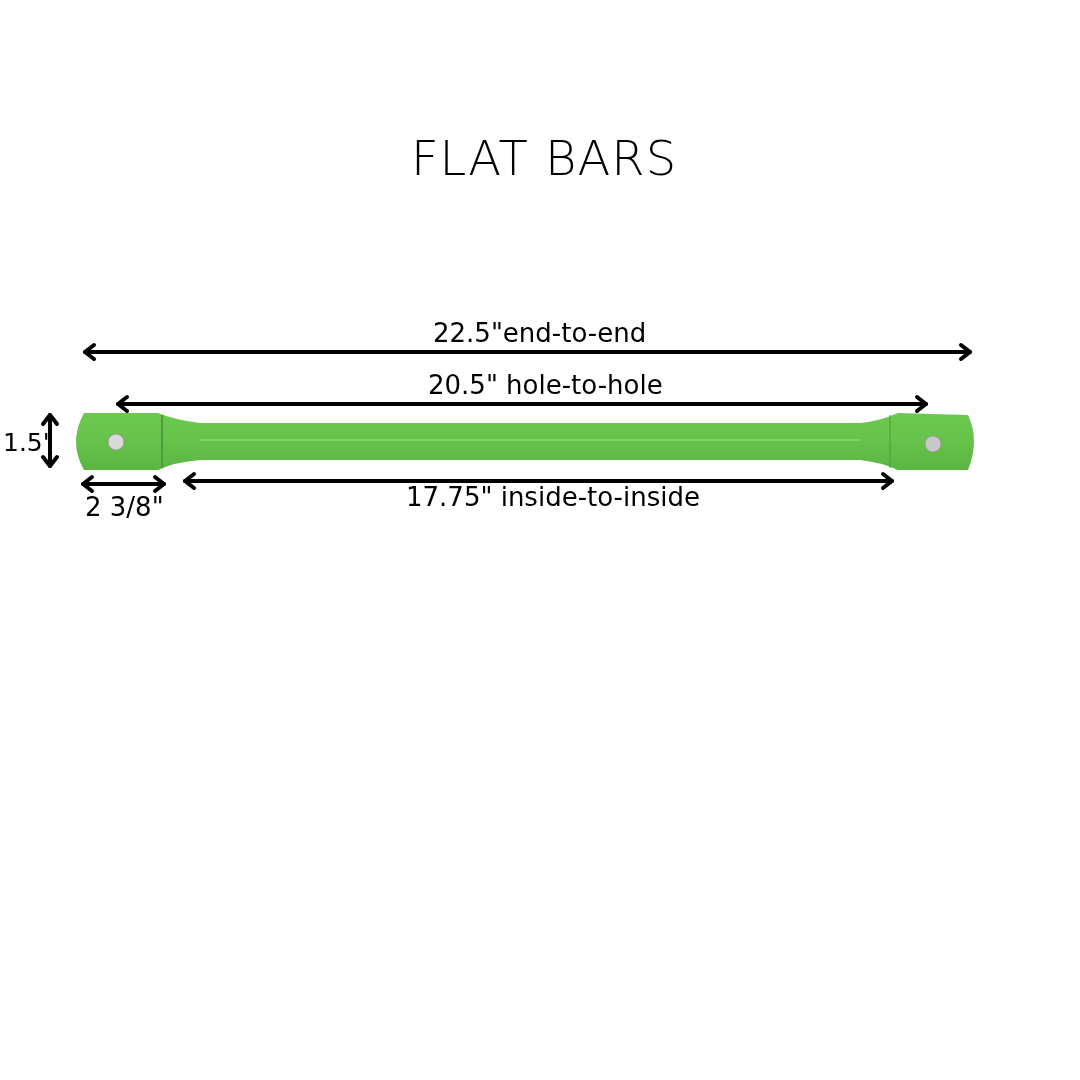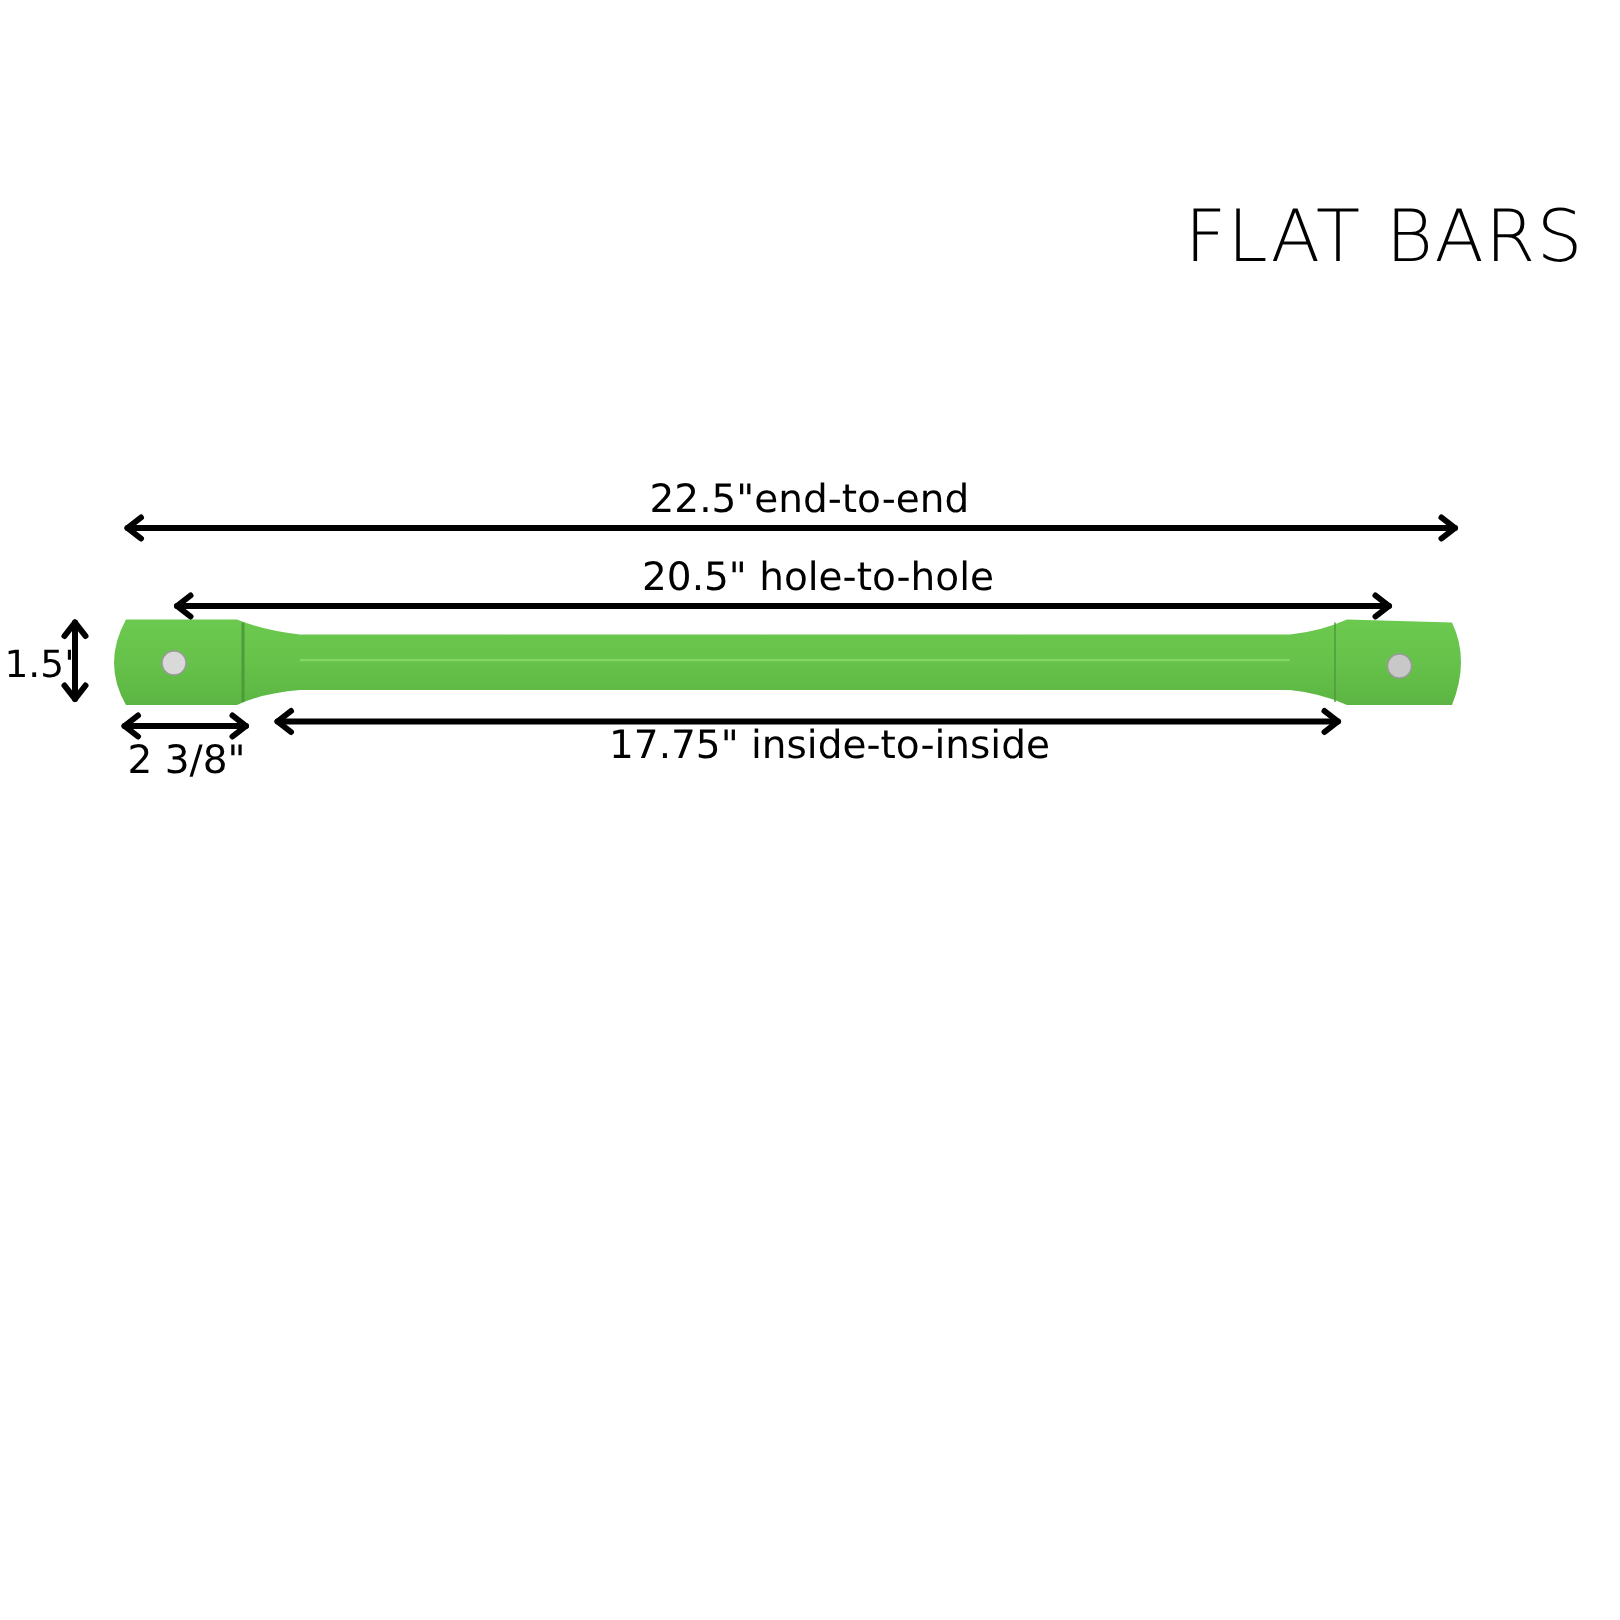--- a/index.html
+++ b/index.html
@@ -1,17 +1,17 @@
 <!DOCTYPE html>
 <html><head>
 <meta charset="utf-8">
 <style>
   html, body { margin:0; padding:0; background:#ffffff; }
   body { width:1080px; height:1080px; position:relative; overflow:hidden; font-family:"DejaVu Sans", sans-serif; color:#000; }
-  .title { position:absolute; left:0; width:1056px; top:130px; text-align:right; font-size:48px; font-weight:300; letter-spacing:1px; }
+  .title { position:absolute; left:16px; width:1056px; top:130px; text-align:center; font-size:48px; font-weight:300; letter-spacing:1px; }
   .lbl { position:absolute; font-size:26px; white-space:nowrap; }
   svg.diagram { position:absolute; left:0; top:0; }
 </style>
 </head>
 <body>
 
 <div class="title">FLAT BARS</div>
 
 <svg class="diagram" width="1080" height="1080">
   <defs>

